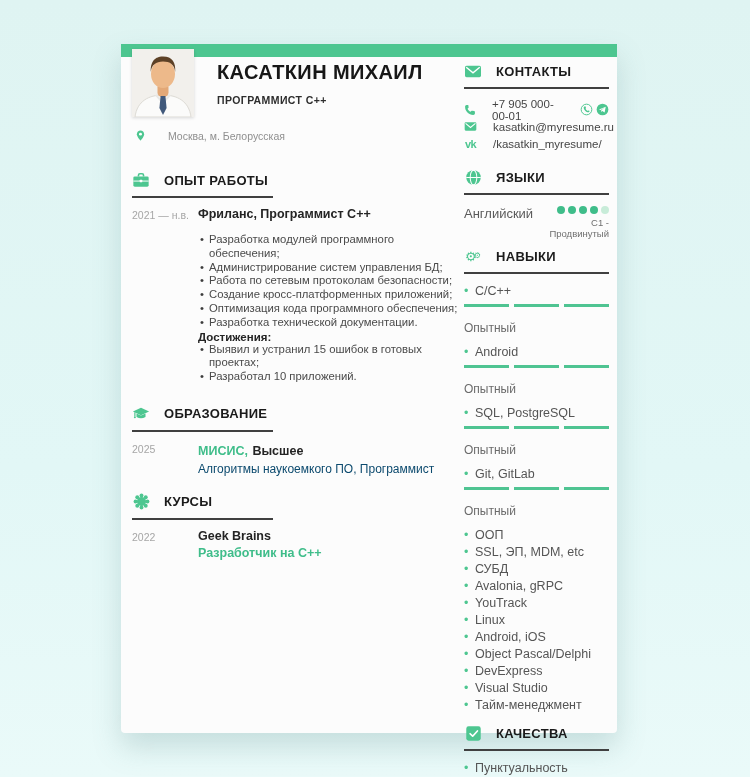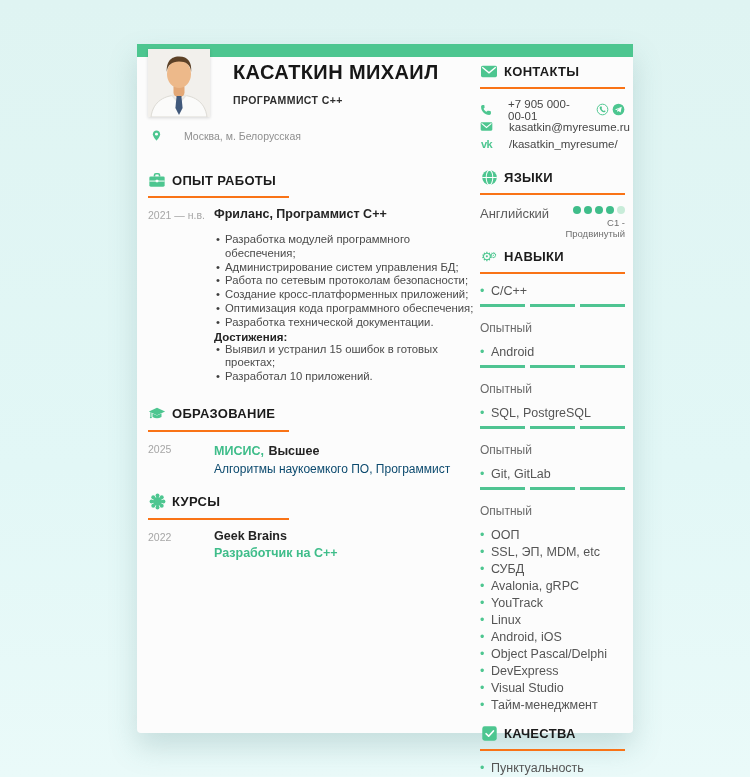--- a/index.html
+++ b/index.html
@@ -3,38 +3,38 @@
 <meta charset="utf-8">
 <style>
   * { margin:0; padding:0; box-sizing:border-box; }
   html,body { width:750px; height:777px; }
   body {
     font-family:"Liberation Sans","DejaVu Sans",sans-serif;
     background:linear-gradient(180deg,#dff4f2 0%,#e2f7f6 60%,#eafaf9 100%);
     position:relative; overflow:hidden;
   }
   .card {
-    position:absolute; left:137px; top:44px; width:496px; height:689px;
+    position:absolute; left:121px; top:44px; width:496px; height:689px;
     background:#fcfcfc; box-shadow:0 14px 28px rgba(90,140,140,.25);
     border-radius:0 0 4px 4px;
   }
   .topbar { position:absolute; left:0; top:0; width:100%; height:13px; background:#4dc690; }
 
   
   .left-col { position:absolute; left:11px; top:0; width:326px; height:100%; }
   .photo { position:absolute; left:0; top:5px; width:62px; height:68px; background:#fff; box-shadow:0 1px 3px rgba(0,0,0,.15); }
   .photo svg { display:block; }
   .name-block { position:absolute; left:85px; top:17px; }
   .name { font-size:20px; font-weight:800; color:#171717; letter-spacing:.4px; }
   .subtitle { margin-top:10px; font-size:10.5px; font-weight:700; color:#2d2d2d; letter-spacing:.4px; }
   .location { position:absolute; left:3px; top:84px; display:flex; align-items:center; gap:22px;
               font-size:10.5px; color:#8f8f8f; }
   .l-sections { position:absolute; left:0; top:127px; width:100%; }
 
-  .sec-head { display:flex; align-items:center; gap:6px; padding-bottom:7px; border-bottom:2px solid #f97316; }
+  .sec-head { display:flex; align-items:center; gap:14px; padding-bottom:7px; border-bottom:2px solid #404040; }
   .sec-head .ic { width:18px; height:18px; display:inline-flex; align-items:center; justify-content:center; }
   .sec-title { font-size:13px; font-weight:800; color:#1b1b1b; letter-spacing:.3px; }
   .w140 { width:141px; }
 
   .entry { display:grid; grid-template-columns:66px 1fr; margin-top:9px; }
   .date { font-size:10.5px; color:#a6a6a6; padding-top:2px; }
   .role { font-size:12.5px; font-weight:700; color:#242424; }
   .li { font-size:11.3px; color:#4a4a4a; line-height:13.8px; padding-left:11px; position:relative; }
   .li::before { content:"•"; position:absolute; left:2px; color:#3c3c3c; }
   .duties { margin-top:12px; }

